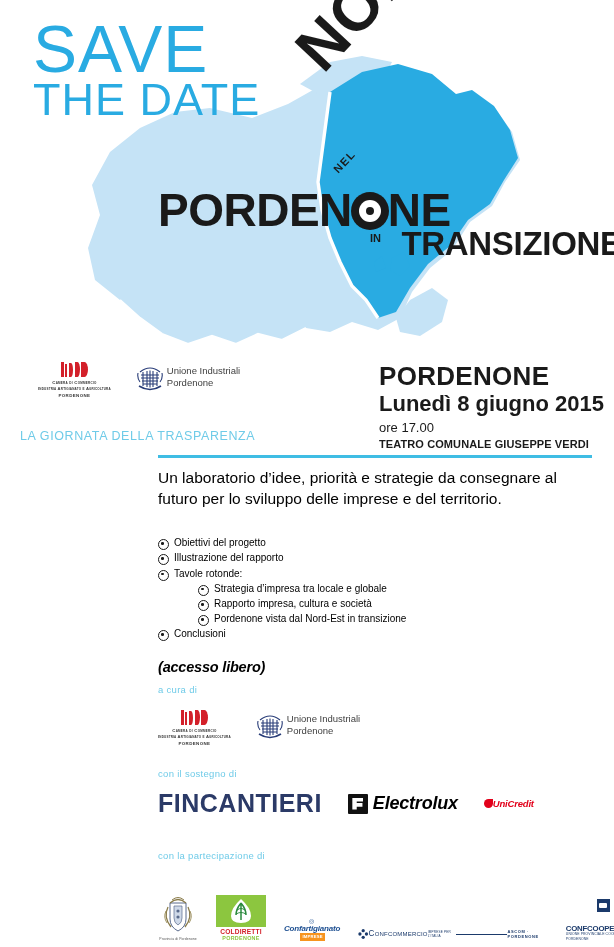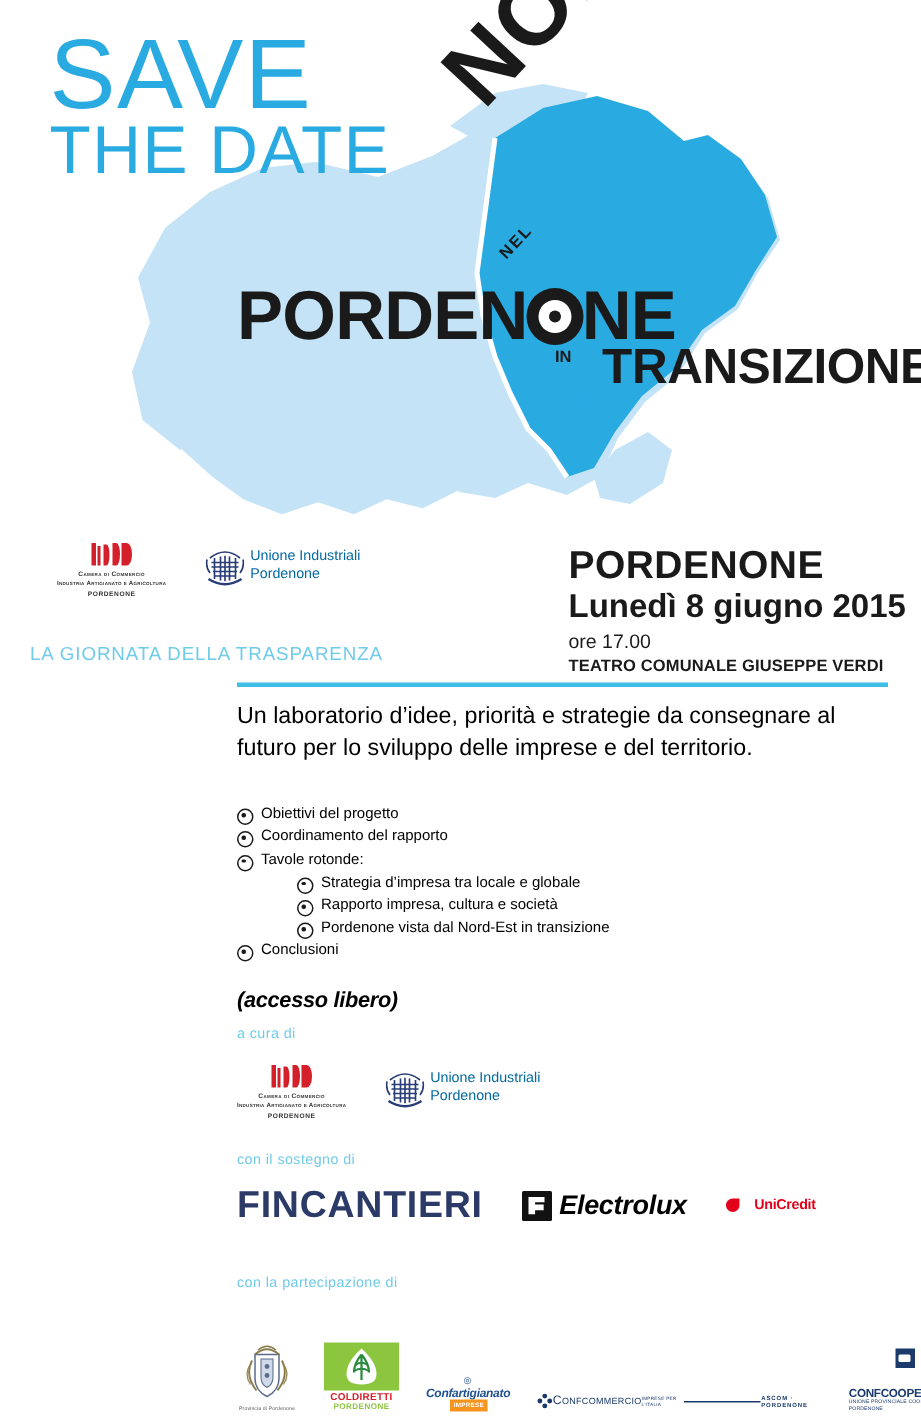--- a/index.html
+++ b/index.html
@@ -103,32 +103,32 @@
   .cdc .mark{display:flex;align-items:flex-end;height:15px;gap:1.6px;}
   .cdc .mark i{display:block;background:#d3202a;}
   .cdc .t1{font-size:4.4px;font-weight:700;letter-spacing:.25px;color:#333;margin-top:2.5px;
            font-variant:small-caps;text-align:center;line-height:1.5;}
   .cdc .t2{font-size:4.1px;font-weight:700;letter-spacing:.2px;color:#333;text-align:center;
            font-variant:small-caps;line-height:1.5;}
   .cdc .t3{font-size:4.4px;font-weight:700;letter-spacing:.4px;color:#333;text-align:center;line-height:1.6;}
 
   
   .uni{display:flex;align-items:center;gap:4px;}
-  .uni .txt{color:#0369a1;line-height:1.22;}
+  .uni .txt{color:#404040;line-height:1.22;}
   .uni .txt .a{font-size:9.5px;}
   .uni .txt .b{font-size:9.5px;}
 
   
   .fincantieri{font-size:25px;font-weight:700;letter-spacing:.5px;color:#2b3a67;line-height:1;}
   .elux{display:flex;align-items:center;gap:5px;}
   .elux .sq{width:20px;height:20px;background:#111;position:relative;border-radius:1px;}
   .elux .sq:after{content:"";position:absolute;left:4.5px;top:4px;width:11px;height:12px;
     background:#fff;clip-path:polygon(0 0,100% 0,100% 34%,40% 34%,40% 46%,92% 46%,92% 78%,40% 78%,40% 100%,0 100%);}
   .elux .nm{font-size:18px;font-weight:700;color:#000000;letter-spacing:-.2px;font-style:italic;}
-  .unicredit{display:flex;align-items:center;gap:10px;}
+  .unicredit{display:flex;align-items:center;gap:0;font-style:italic;}
   .unicredit .ic{width:9px;height:9px;background:#e2001a;border-radius:50% 0 50% 50%;}
   .unicredit .nm{font-size:9.5px;font-weight:700;color:#e2001a;letter-spacing:-.2px;}
 
   
   .plogos{display:flex;align-items:flex-end;gap:18px;}
   .plogo{display:flex;flex-direction:column;align-items:center;}
 
   .crest{width:40px;}
   .crest .cap{font-size:3.4px;color:#555;margin-top:1.5px;letter-spacing:.1px;}
 
@@ -249,21 +249,21 @@
 
   <div class="body">
     <div class="lead">Un laboratorio d’idee, priorità e strategie da consegnare al futuro per lo sviluppo delle imprese e del territorio.</div>
     <div class="bullets">
       <div class="li">
           <span class="bul"></span>
           <span>Obiettivi del progetto</span>
         </div>
       <div class="li">
           <span class="bul"></span>
-          <span>Coordinamento del rapporto</span>
+          <span>Illustrazione del rapporto</span>
         </div>
       <div class="li">
           <span class="bul"></span>
           <span>Tavole rotonde:</span>
         </div>
       <div class="li sub">
           <span class="bul"></span>
           <span>Strategia d’impresa tra locale e globale</span>
         </div>
       <div class="li sub">

